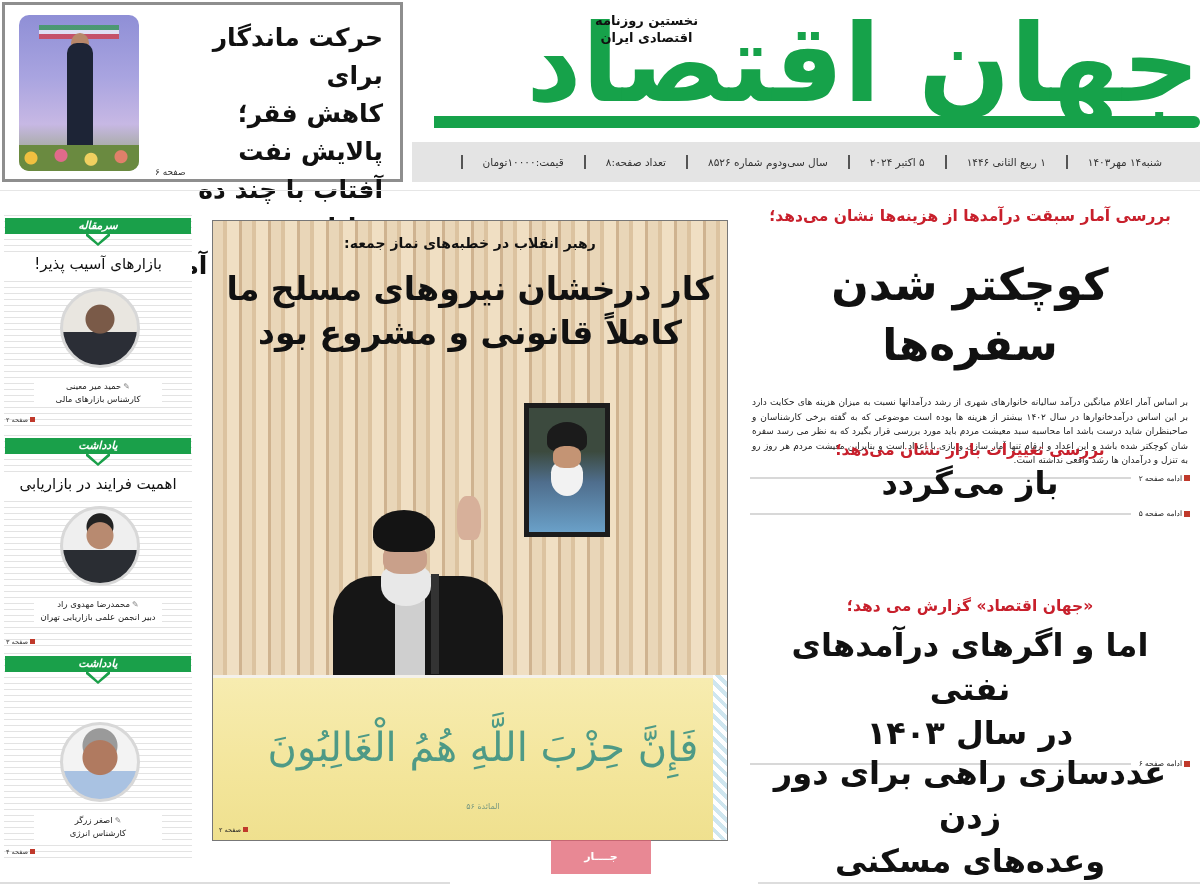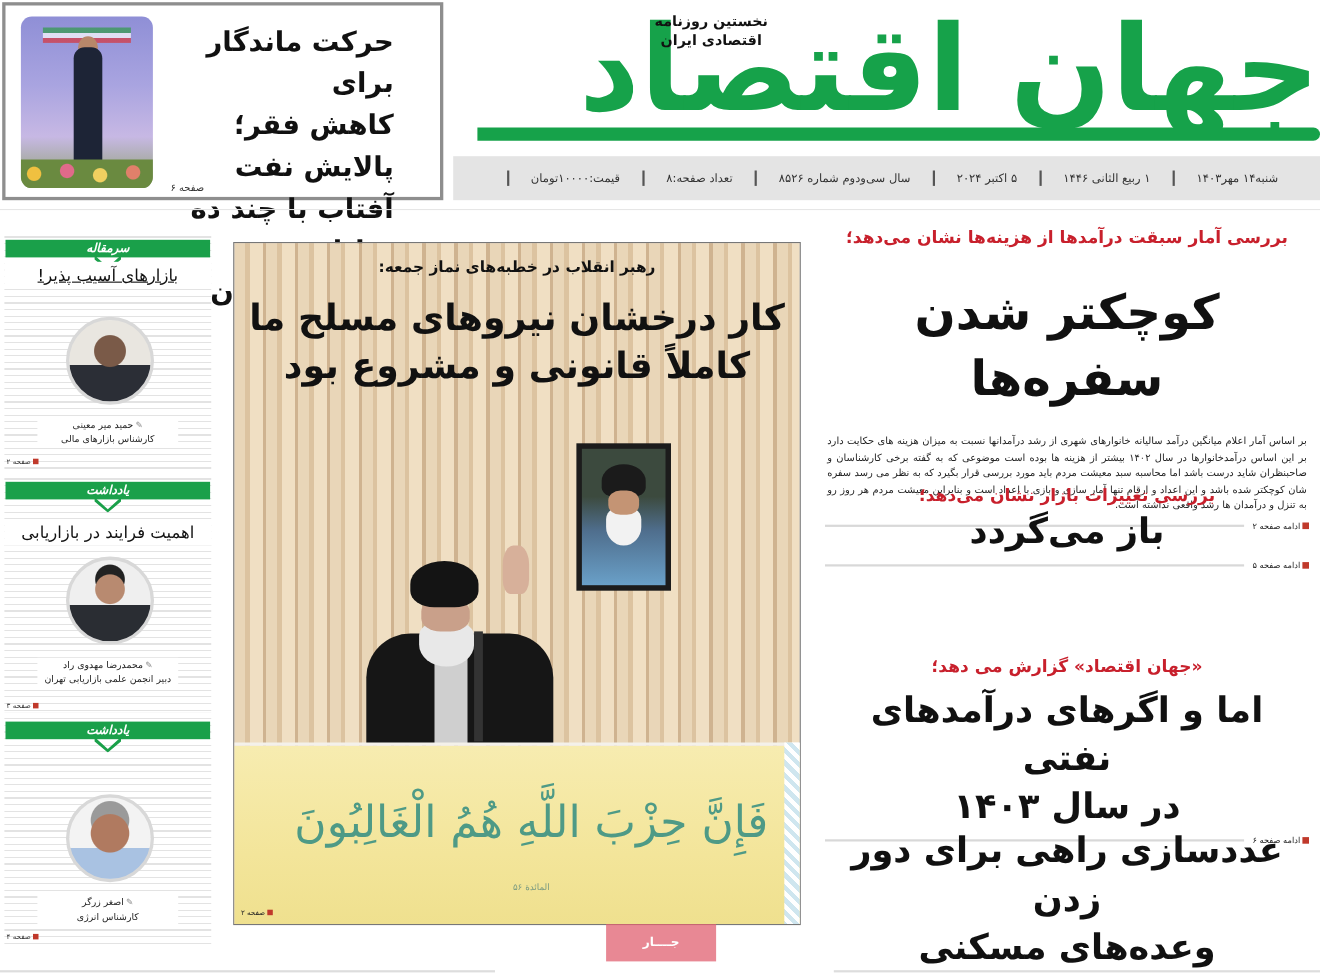--- a/index.html
+++ b/index.html
@@ -7,21 +7,21 @@
   body { font-family: "DejaVu Sans", sans-serif; color: #1a1a1a; position: relative; direction: rtl; }
 
   
   .promo { position: absolute; left: 2px; top: 2px; width: 401px; height: 180px; border: 3px solid #8e8e8e; background: #fff; }
   .promo-photo { position: absolute; left: 14px; top: 10px; width: 120px; height: 156px; border-radius: 10px; overflow: hidden;
     background: linear-gradient(180deg, #8f8fd6 0%, #a9a4e0 40%, #c7b8e4 70%, #8aa06a 100%); }
   .promo-photo .flag { position: absolute; top: 10px; left: 20px; width: 80px; height: 14px; background: linear-gradient(180deg,#2e9a47 0 33%,#ffffff 33% 66%,#d8333a 66%); opacity: .7; }
   .promo-photo .speaker { position: absolute; left: 48px; top: 28px; width: 26px; height: 110px; background: #1d2436; border-radius: 10px 10px 2px 2px; }
   .promo-photo .head { position: absolute; left: 52px; top: 18px; width: 18px; height: 20px; background: #b8876a; border-radius: 50%; }
   .promo-photo .flowers { position: absolute; left: 0; bottom: 0; width: 100%; height: 26px; background: radial-gradient(circle at 10% 50%, #f0c040 0 6px, transparent 7px), radial-gradient(circle at 35% 40%, #e06a8a 0 6px, transparent 7px), radial-gradient(circle at 60% 55%, #f0d060 0 6px, transparent 7px), radial-gradient(circle at 85% 45%, #e0806a 0 6px, transparent 7px), #6a8a40; }
-  .promo-title { position: absolute; right: 42px; top: 14px; width: 230px; font-family: "DejaVu Sans", sans-serif; font-weight: bold; font-size: 25px; line-height: 38px; text-align: right; color: #111; }
+  .promo-title { position: absolute; right: 17px; top: 14px; width: 230px; font-family: "DejaVu Sans", sans-serif; font-weight: bold; font-size: 25px; line-height: 38px; text-align: right; color: #111; }
   .promo-page { position: absolute; left: 150px; top: 162px; font-size: 9px; color: #333; }
 
   
   .masthead { position: absolute; left: 430px; top: 0; width: 770px; height: 138px; }
   .logo-text { position: absolute; right: 0; top: 4px; font-family: "DejaVu Sans", sans-serif; font-weight: bold; font-size: 108px; line-height: 120px; color: #16a24a; letter-spacing: -4px; white-space: nowrap; }
   .logo-bar { position: absolute; left: 4px; right: 0; top: 116px; height: 12px; background: #16a24a; border-radius: 0 6px 6px 0; }
   .tagline { position: absolute; left: 165px; top: 12px; font-size: 13px; font-weight: bold; line-height: 17px; text-align: center; color: #111; }
 
   
   .datebar { position: absolute; left: 412px; top: 142px; width: 788px; height: 40px; background: #e4e4e4; display: flex; align-items: center; justify-content: flex-start; padding-right: 18px; gap: 0; font-size: 10.5px; color: #333; }
@@ -132,21 +132,21 @@
   <span class="sep"></span>
 </div>
 
 <div class="hr-top"></div>
 
 <div class="col-box" style="top:210px;height:218px;">
   <div class="col-banner">سرمقاله</div>
   <svg class="col-chevron" viewBox="0 0 28 14">
       <path d="M2 0 L14 11 L26 0 L26 4 L14 14 L2 4 Z" fill="#1aa04a"></path>
     </svg>
-  <div class="col-title" style="top:28px;text-decoration:underline;">بازارهای آسیب پذیر!</div>
+  <div class="col-title" style="top:42px;">بازارهای آسیب پذیر!</div>
   <div class="col-avatar" style="top:78px;"></div>
   <div class="col-author" style="top:170px;">
     <div><span class="pen">✎</span><span>حمید میر معینی</span></div>
     <div>کارشناس بازارهای مالی</div>
   </div>
   <div class="col-page" style="top:206px;"><span class="mark"></span><span>صفحه ۲</span></div>
 </div>
 
 <div class="col-box" style="top:430px;height:220px;">
   <div class="col-banner">یادداشت</div>

